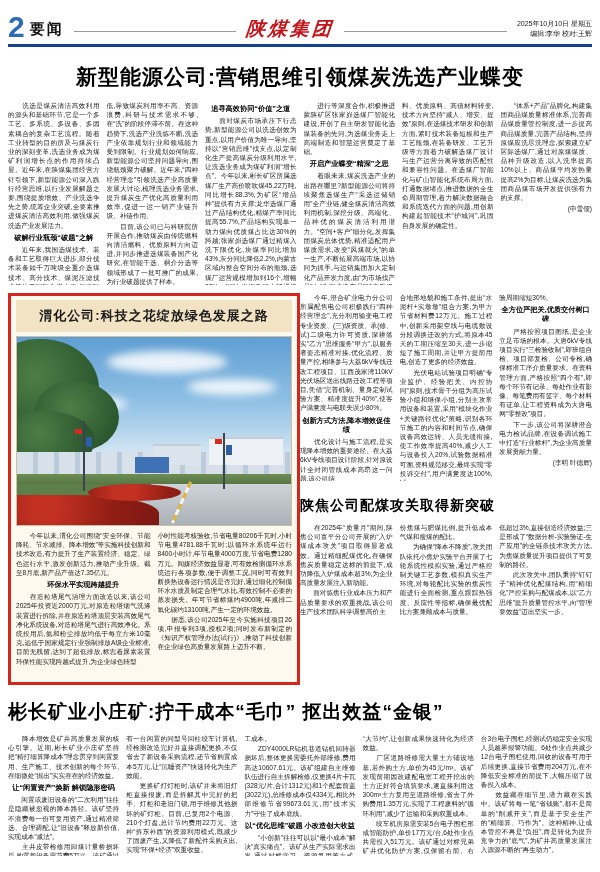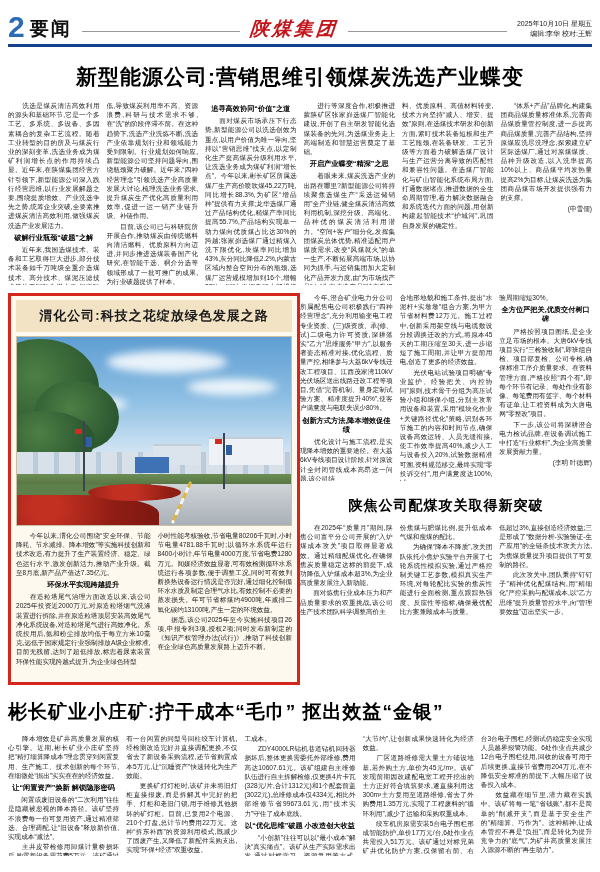--- a/index.html
+++ b/index.html
@@ -4,21 +4,21 @@
 <style>
   html,body{margin:0;padding:0;}
   body{background:#c9c9c9;font-family:"Liberation Sans",sans-serif;}
   .page{position:relative;width:600px;height:872px;margin:0 auto;background:#ffffff;overflow:hidden;box-shadow:0 0 4px rgba(0,0,0,.4);}
   .inner{padding:10px 8px 0 8px;}
 
   
   .hdr{display:flex;align-items:flex-end;justify-content:space-between;height:30px;}
   .hdr-left{display:flex;align-items:flex-end;white-space:nowrap;}
   .pagenum{color:#2b6cb4;font-size:30px;font-weight:bold;line-height:26px;margin-right:5px;}
-  .section{font-size:19px;font-weight:bold;color:#111;letter-spacing:2px;line-height:22px;}
+  .section{font-size:15px;font-weight:bold;color:#111;letter-spacing:2px;line-height:22px;}
   .hdr-line{flex:1;border-bottom:1px solid #999;margin:0 10px 8px 10px;}
   .masthead{font-family:"DejaVu Serif",serif;font-weight:bold;font-style:italic;color:#c3161c;font-size:19px;letter-spacing:3px;white-space:nowrap;transform:skewX(-5deg);line-height:20px;margin-bottom:2px;}
   .dateblk{text-align:right;font-size:7px;color:#222;line-height:10px;white-space:nowrap;margin-bottom:1px;}
   .rule-blue{height:3px;background:#17418f;margin-top:4px;}
 
   
   .cols{display:flex;gap:7px;overflow:hidden;}
   .col{flex:1;min-width:0;font-size:6.6px;line-height:9.2px;color:#1c1c1c;text-align:justify;overflow:hidden;}
   .col p{margin:0 0 1px 0;}
   .col h4{margin:3px 0;font-size:7.2px;text-align:center;color:#000;}
@@ -51,21 +51,21 @@
   .flowers{position:absolute;left:0;bottom:0;width:52%;height:16%;background:radial-gradient(circle at 20% 40%,#c23022 12%,#8f1d14 60%,#7c1812);border-radius:0 60% 0 0;}
   .flowers2{position:absolute;left:26%;bottom:13%;width:34%;height:9%;background:radial-gradient(circle at 40% 40%,#c23022 20%,#8f1d14 80%);border-radius:50%;}
   .grassL{position:absolute;left:0;bottom:14%;width:46%;height:8%;background:#5d7f4a;border-radius:0 50% 0 0;}
   .pole{position:absolute;width:2px;background:#3b4450;}
   .flag{position:absolute;width:7px;height:5px;background:#d42b20;}
   .banner{position:absolute;width:6px;height:10px;background:#2f5fa3;}
 
   
   .art-hd2{margin:14px 0 8px 0;text-align:center;font-size:15px;font-weight:bold;color:#000;letter-spacing:1px;}
   .ch-cols{height:188px;}
-  .art-hd3{margin:16px 0 8px 0;text-align:center;font-size:14px;font-weight:bold;color:#000;letter-spacing:1px;}
+  .art-hd3{margin:16px 0 8px 0;font-size:14px;font-weight:bold;color:#000;letter-spacing:1px;}
   .sj-cols{height:118px;}
 
   
   .h1-bottom{margin:14px 0 9px 0;text-align:left;font-size:19px;font-weight:bold;color:#000;letter-spacing:1px;}
   .bottom-cols{height:122px;}
 </style>
 </head>
 <body>
 
 <div class="page">

